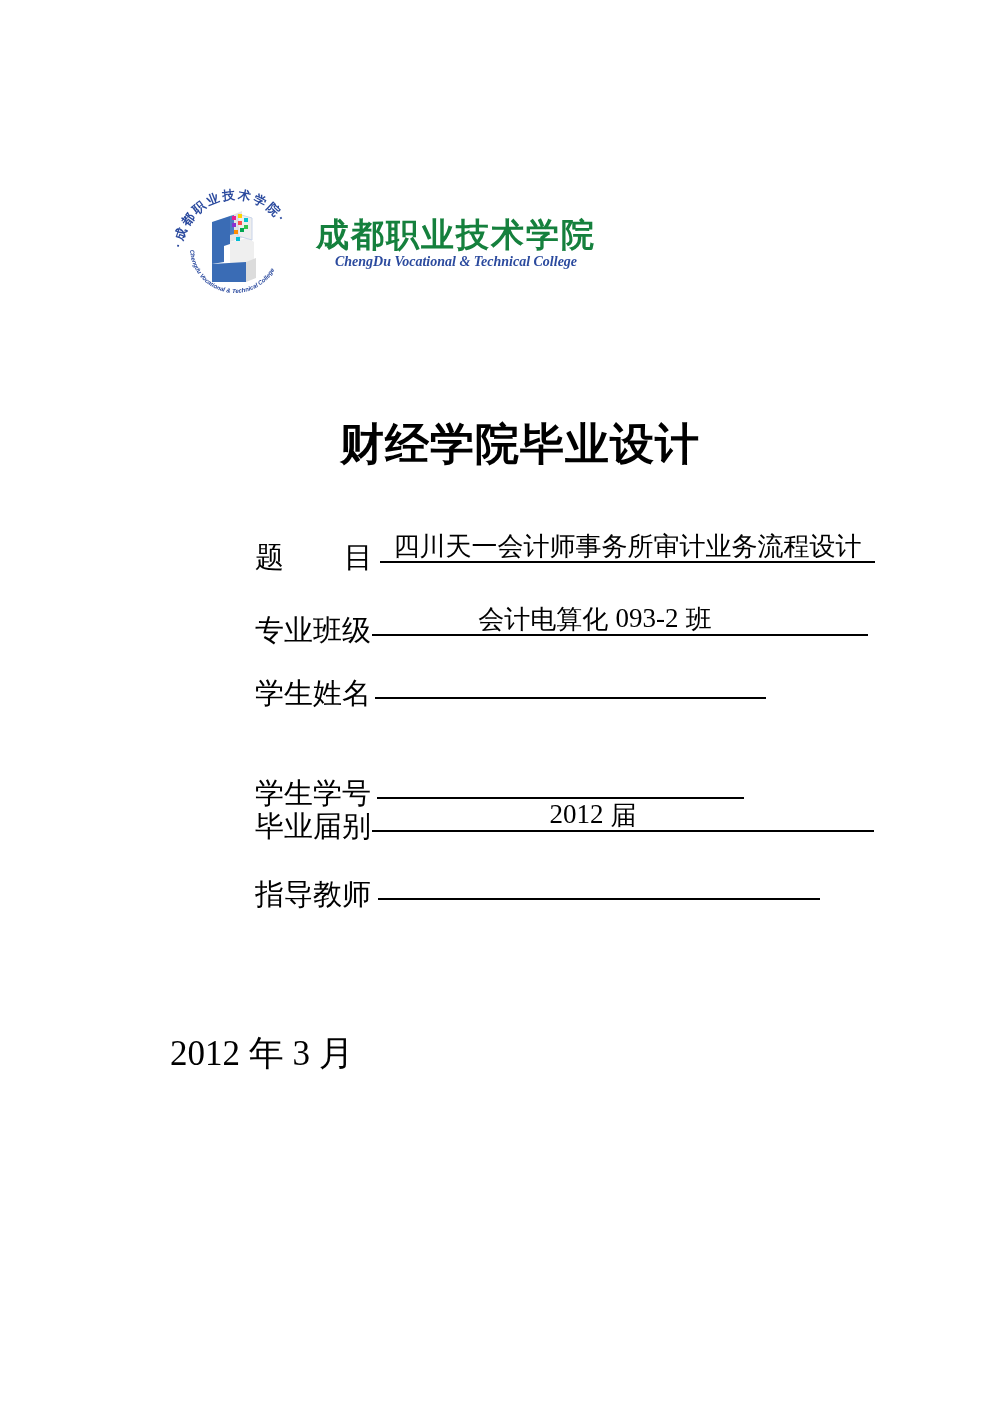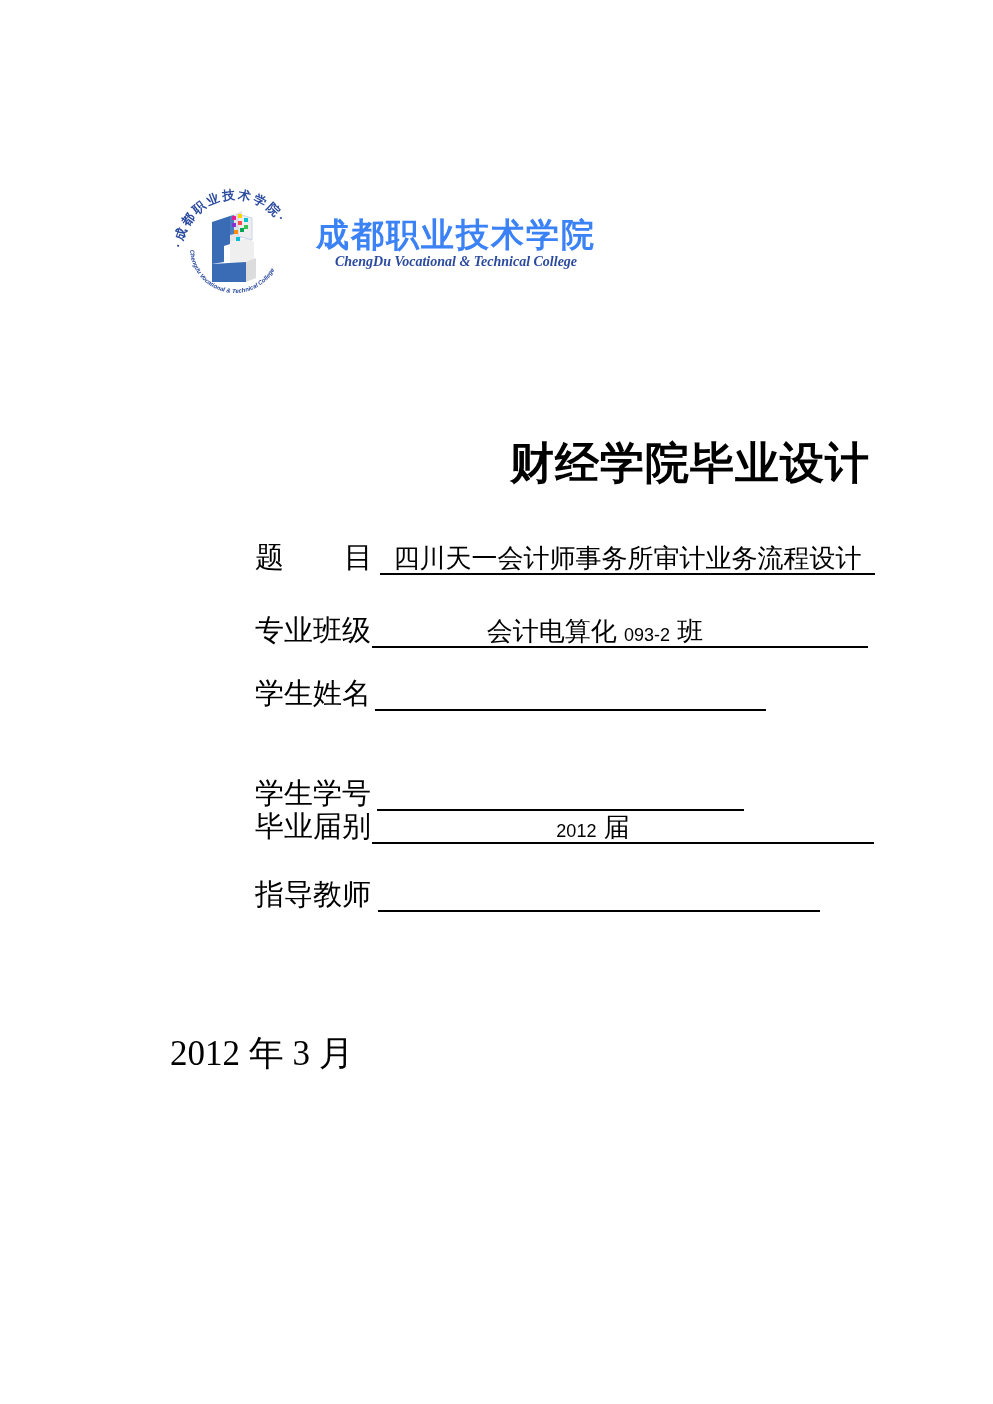--- a/index.html
+++ b/index.html
@@ -11,54 +11,54 @@
     overflow:hidden;
     font-family:"Liberation Sans","DejaVu Sans",sans-serif;
     color:#000;
   }
   
   .logo-wrap{position:absolute;left:168px;top:178px;width:440px;height:136px;}
   .emblem{position:absolute;left:0;top:0;width:134px;height:134px;}
   .logo-text{position:absolute;left:138px;top:40px;width:300px;text-align:center;}
   .logo-cn{
     font-size:33px;font-weight:bold;letter-spacing:2px;
-    color:#3b82f6;white-space:nowrap;line-height:1.05;
+    color:#15803d;white-space:nowrap;line-height:1.05;
   }
   .logo-en{
     font-size:14px;font-style:italic;font-weight:bold;
     font-family:"Liberation Serif","DejaVu Serif",serif;
     color:#2b4a9e;white-space:nowrap;margin-top:1px;
   }
   
   .main-title{
-    position:absolute;left:170px;top:434px;width:700px;
-    text-align:right;font-size:44px;font-weight:bold;
+    position:absolute;left:170px;top:415px;width:700px;
+    text-align:center;font-size:44px;font-weight:bold;
     letter-spacing:1px;white-space:nowrap;
   }
   
   .row{position:absolute;left:0;width:993px;height:38px;}
   .lbl{
     position:absolute;left:255px;bottom:3px;
     font-size:29px;font-weight:500;white-space:nowrap;line-height:1;
   }
   .lbl-split{display:flex;justify-content:space-between;width:118px;}
   .line{
-    position:absolute;bottom:0;height:38px;
+    position:absolute;bottom:12px;height:38px;
     border-bottom:2px solid #000;
     display:flex;align-items:flex-end;justify-content:center;
     box-sizing:border-box;
     text-align:right;
   }
   .val{
     font-size:26px;font-weight:500;white-space:pre;line-height:1;
     padding-bottom:2px;display:flex;align-items:flex-end;
   }
   .num{
-    font-family:Liberation Sans, sans-serif;
-    font-size:18px;font-weight:normal;white-space:pre;
+    font-family:Liberation Serif, serif;
+    font-size:27px;font-weight:normal;white-space:pre;
   }
   
   .footer-date{
     position:absolute;left:170px;top:1030px;width:700px;
     text-align:left;
     font-family:"Liberation Serif","DejaVu Serif",serif;
     font-size:35px;white-space:pre;
   }
 </style>
 </head>

